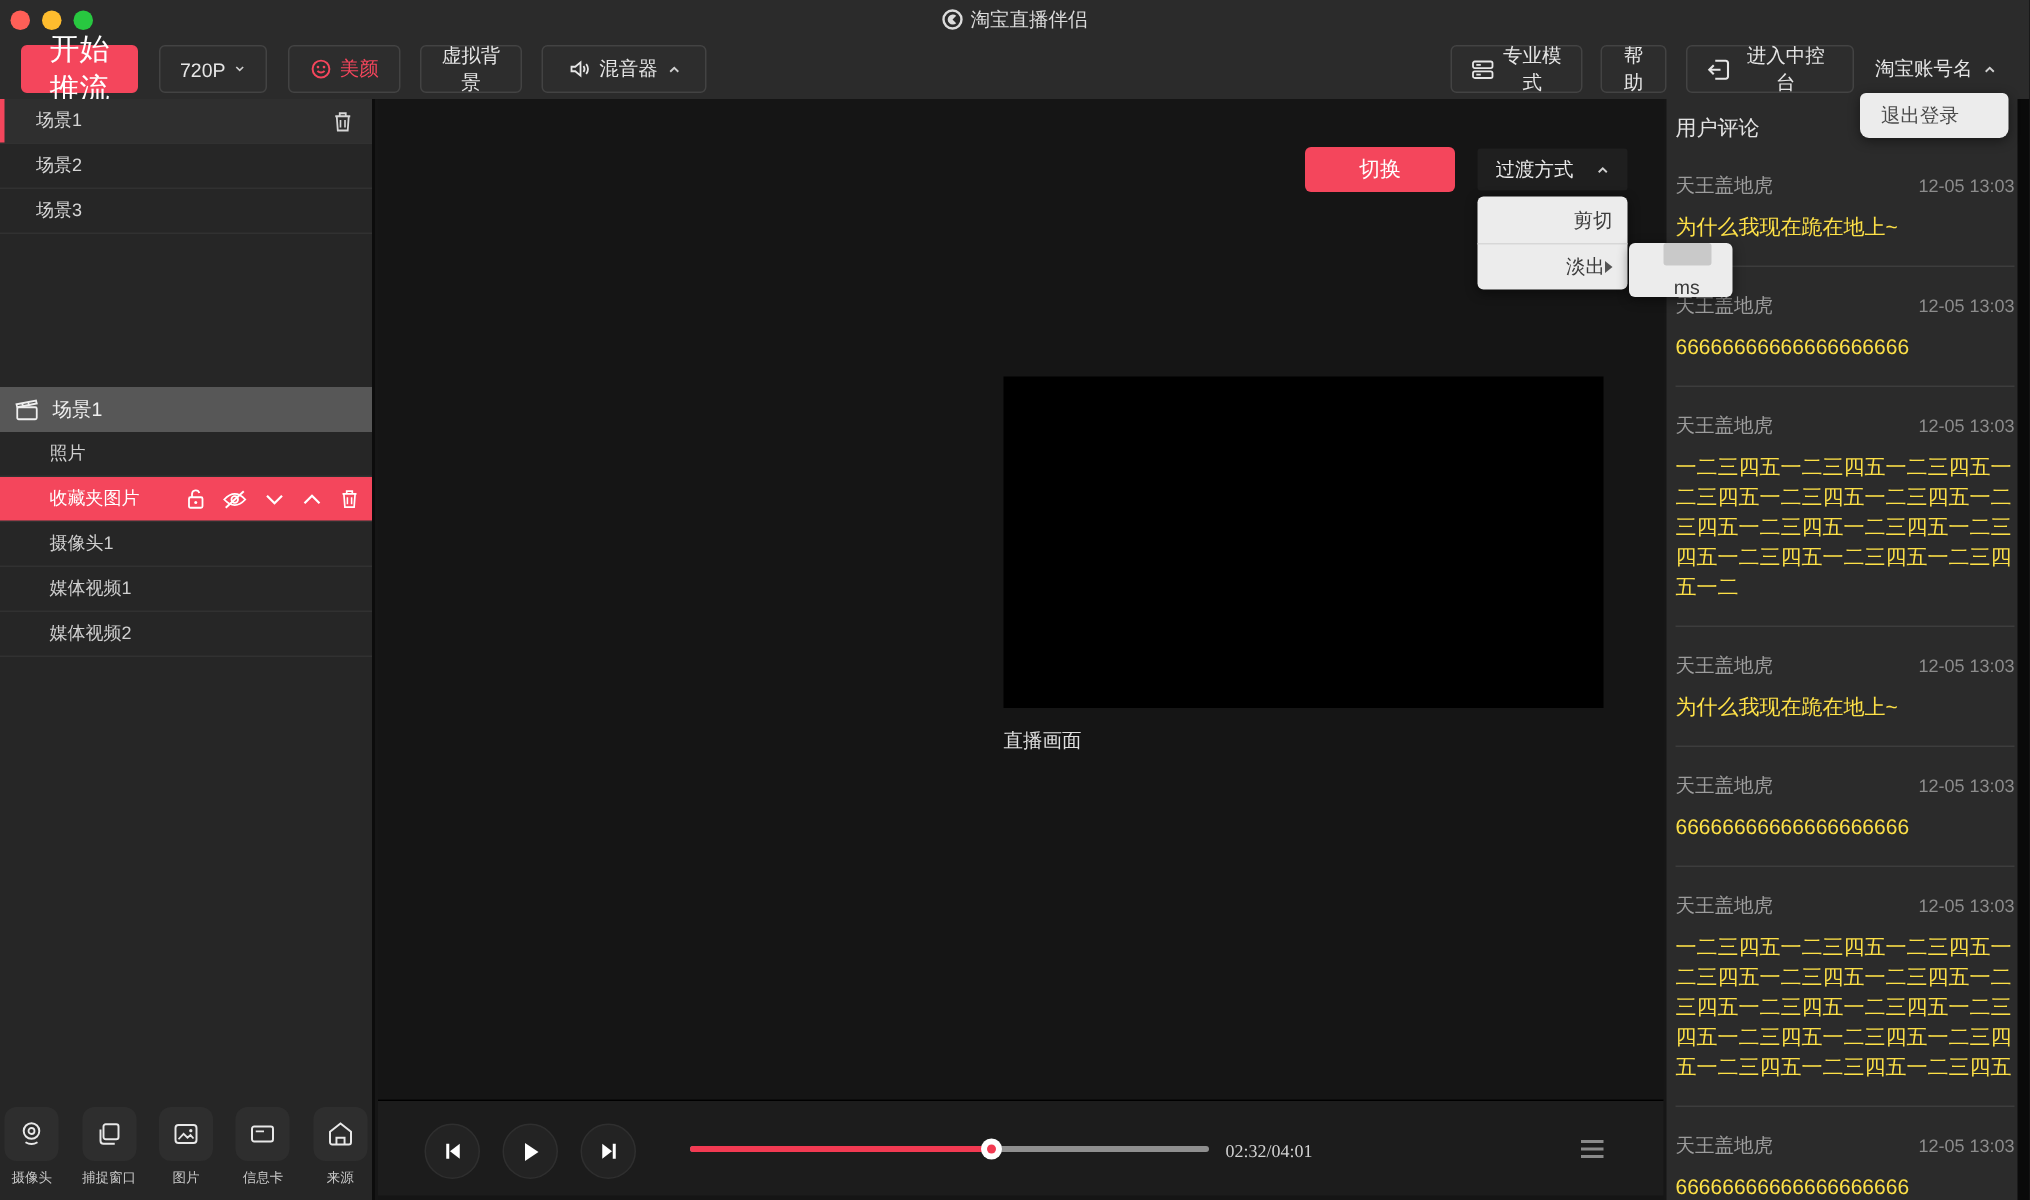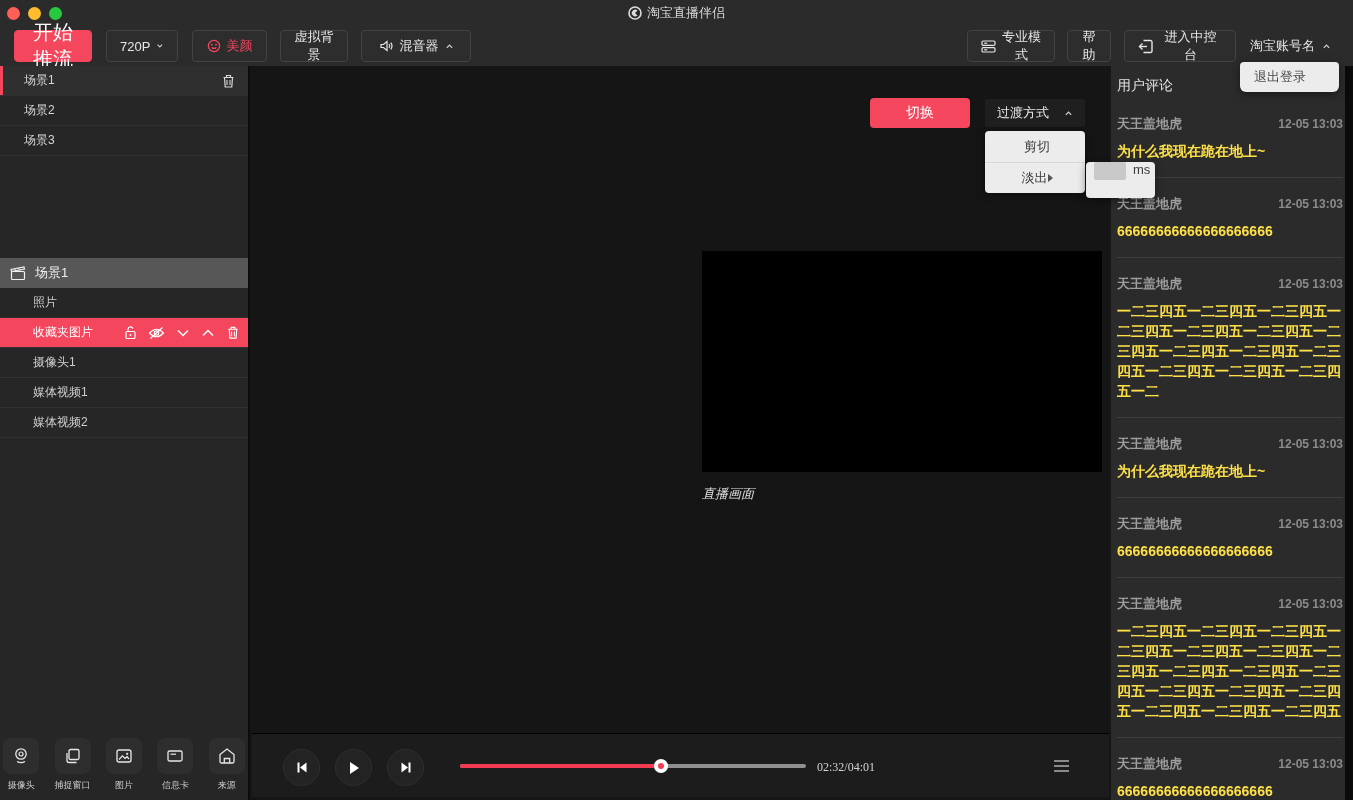--- a/index.html
+++ b/index.html
@@ -51,57 +51,57 @@
 
   
   .center { position:absolute; left:252px; top:66px; width:857px; height:734px; background:#151515; }
   .switch-btn { position:absolute; left:618px; top:32px; width:100px; height:30px; background:#f4465c; color:#fff;
     font-size:14px; border:none; border-radius:4px; display:flex; align-items:center; justify-content:center; cursor:pointer; }
   .trans-select { position:absolute; left:733px; top:33px; width:100px; height:28px; background:#1f1f1f; color:#e8e8e8;
     font-size:13px; display:flex; align-items:center; justify-content:space-between; padding:0 12px; border-radius:2px; cursor:pointer; }
   .preview { position:absolute; top:185px; width:400px; }
   .preview .screen { width:400px; height:221px; background:#000; }
   .preview .plabel { margin-top:13px; color:#e0e0e0; font-size:13px; }
-  .preview.left { left:18px; } .preview.right { left:450px;font-style:italic; }
+  .preview.left { left:18px; } .preview.right { left:417px; }
 
   .transport { position:absolute; left:0; bottom:3px; width:100%; height:64px; background:#1c1c1c; border-top:1px solid #000; }
   .pbtn { position:absolute; top:15px; width:37px; height:37px; border-radius:50%; background:#232323;
     border:1px solid #2f2f2f; display:flex; align-items:center; justify-content:center; cursor:pointer; }
   .slider { position:absolute; left:208px; top:30px; width:346px; height:4px; border-radius:2px; background:#8f8f8f; cursor:pointer; }
   .slider .fill { position:absolute; left:0; top:0; height:4px; border-radius:2px; background:#f23a52; }
   .slider .handle { position:absolute; top:-5px; width:14px; height:14px; margin-left:-7px; background:#fff; border-radius:50%;
     display:flex; align-items:center; justify-content:center; }
   .slider .handle::after { content:""; width:6px; height:6px; border-radius:50%; background:#f23a52; }
   .time { position:absolute; left:565px; top:26px; color:#d2d2d2; font-size:12px;font-family:Liberation Serif, serif; }
   .playlist-icon { position:absolute; right:40px; top:26px; width:15px; cursor:pointer; }
   .playlist-icon i { display:block; height:2px; background:#8a8a8a; margin-bottom:3px; }
 
   
   .comments { position:absolute; left:1111px; top:66px; width:242px; height:734px; background:#2b2b2b; }
   .comments .scrolltrack { position:absolute; right:0; top:0; width:8px; height:100%; background:#0a0a0a; }
   .c-head { padding:11px 0 0 6px; color:#e3e3e3; font-size:14px; }
   .c-list { margin-top:3px; }
-  .c-item { margin:0 10px 0 6px; padding:17px 0 16px 0; border-bottom:1px solid #3d3d3d;font-weight:bold; }
+  .c-item { margin:0 10px 0 6px; padding:17px 0 16px 0; border-bottom:1px solid #3d3d3d; }
   .c-meta { display:flex; justify-content:space-between; align-items:baseline; }
   .c-user { color:#9c9c9c; font-size:13px; }
   .c-time { color:#8c8c8c; font-size:12px; }
   .c-text { margin-top:8px; color:#fde047; font-size:14px; line-height:20px; word-break:break-all; }
 
   
   .logout-menu { position:absolute; left:1240px; top:62px; width:99px; height:30px; background:#ececec;
     border-radius:4px 4px 6px 6px; box-shadow:0 2px 8px rgba(0,0,0,.45); display:flex; align-items:center;
     padding-left:14px; color:#4a4a4a; font-size:13px; cursor:pointer; z-index:30; }
   .trans-menu { position:absolute; left:985px; top:131px; width:100px; background:#ececec; border-radius:4px;
     box-shadow:0 2px 8px rgba(0,0,0,.45); z-index:20; }
-  .trans-item { height:31px; display:flex; align-items:center; justify-content:center;
+  .trans-item { height:31px; display:flex; align-items:center; justify-content:flex-end;
     padding:0 10px 0 14px; color:#3c3c3c; font-size:13px; cursor:pointer; }
   .trans-item + .trans-item { border-top:1px solid #d7d7d7; }
   .sub-arrow { width:0; height:0; border-left:5px solid #555; border-top:4px solid transparent; border-bottom:4px solid transparent; }
   .ms-popup { position:absolute; left:1086px; top:162px; width:69px; height:36px; background:#ececec;
-    border-radius:4px; box-shadow:0 2px 8px rgba(0,0,0,.45); display:flex; align-items:flex-start; padding:0 0 0 8px; gap:7px; z-index:25; }
+    border-radius:4px; box-shadow:0 2px 8px rgba(0,0,0,.45); display:flex; align-items:center; padding:0 0 0 8px; gap:7px; z-index:25;flex-direction:column; }
   .ms-input { width:32px; height:18px; background:#c9c9c9; border:none; border-radius:2px; }
   .ms-label { color:#3c3c3c; font-size:13px; }
 
   svg { display:block; }
 </style>
 </head>
 <body>
 
 <div class="app">
 

